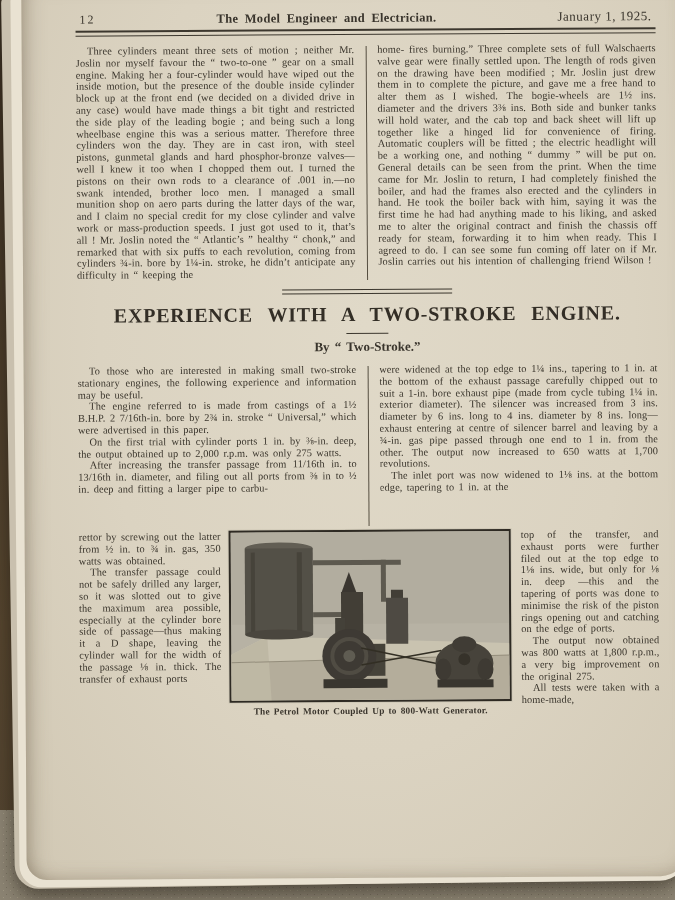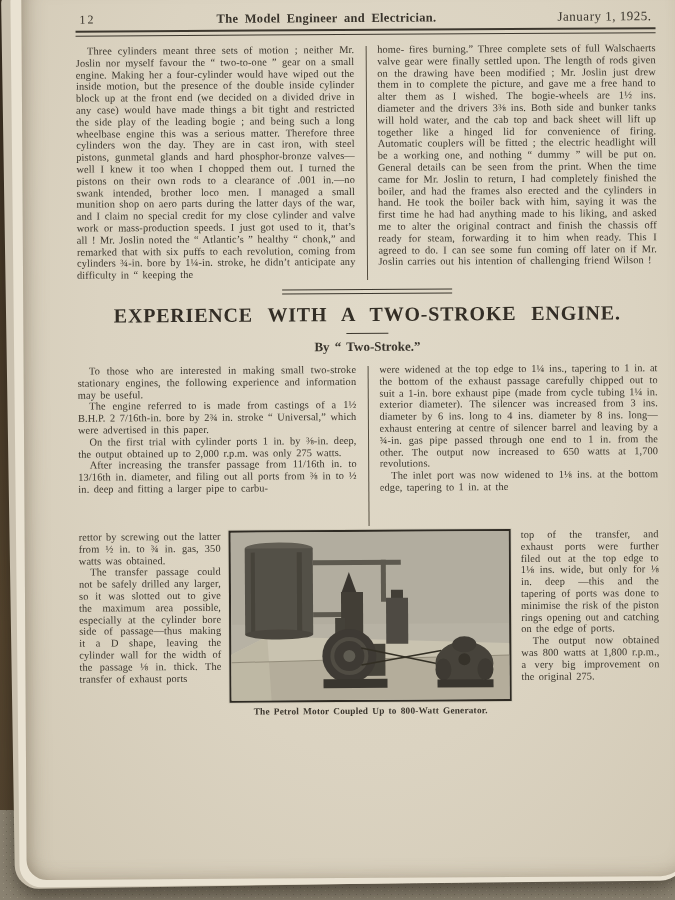--- a/index.html
+++ b/index.html
@@ -122,20 +122,21 @@
           </div>
           <div class="col-divider" style="height:160px;"></div>
           <div class="col">
             <div class="a2-wide">
               <p>were widened at the top edge to 1¼ ins., tapering to 1 in. at the bottom of the exhaust passage carefully chipped out to suit a 1-in. bore exhaust pipe (made from cycle tubing 1¼ in. exterior diameter).  The silencer was increased from 3 ins. diameter by 6 ins. long to 4 ins. diameter by 8 ins. long—exhaust entering at centre of silencer barrel and leaving by a ¾-in. gas pipe passed through one end to 1 in. from the other.  The output now increased to 650 watts at 1,700 revolutions.</p>
               <p class="indent">The inlet port was now widened to 1⅛ ins. at the bottom edge, tapering to 1 in. at the</p>
             </div>
             <div class="narrow-right">
               <p>top of the transfer, and exhaust ports were further filed out at the top edge to 1⅛ ins. wide, but only for ⅛ in. deep —this and the tapering of ports was done to minimise the risk of the piston rings opening out and catching on the edge of ports.</p>
               <p class="indent">The output now obtained was 800 watts at 1,800 r.p.m., a very big improvement on the original 275.</p>
+              <p class="indent">All tests were taken with a home-made,</p>
             </div>
           </div>
         </div>
 
         <div class="figure">
           <div class="photo-frame">
             <svg width="278" height="168" viewBox="0 0 278 168" xmlns="http://www.w3.org/2000/svg">
               <rect x="0" y="0" width="278" height="168" fill="#b5b0a2"></rect>
               <rect x="0" y="0" width="278" height="92" fill="#b0ab9d"></rect>
 

